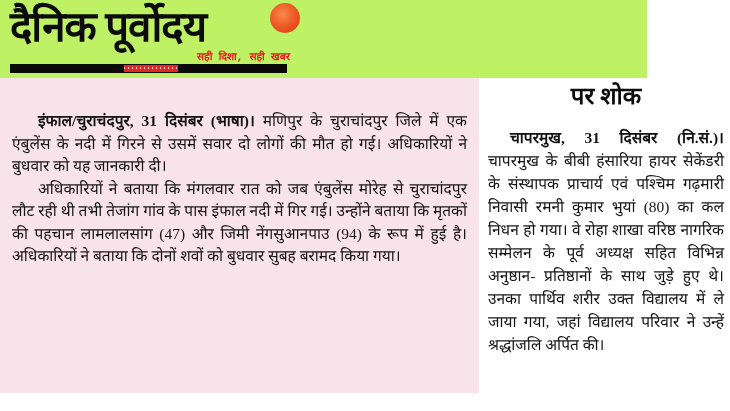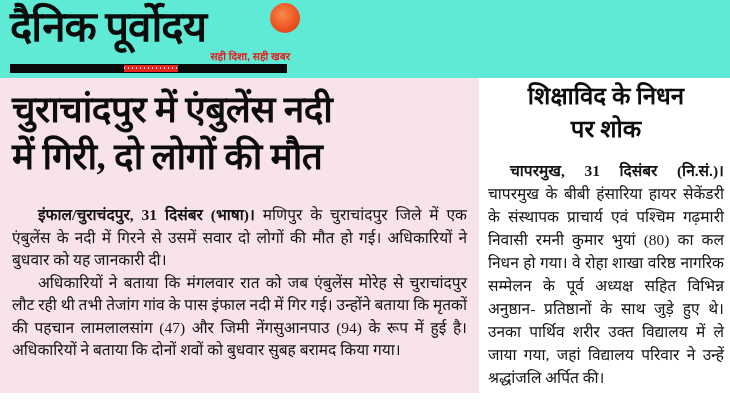--- a/index.html
+++ b/index.html
@@ -5,35 +5,35 @@
   * { margin:0; padding:0; box-sizing:border-box; }
   html,body { background:#ffffff; }
   #page {
     position:relative; width:730px; height:411px;
     background:#ffffff; overflow:hidden;
     font-family:"Liberation Serif","DejaVu Serif",serif;
     color:#111;
   }
 
   
-  .masthead { position:absolute; left:0; top:0; width:730px; height:78px; background:#5eead4; }
+  .masthead { position:absolute; left:0; top:0; width:647px; height:78px; background:#bef264; }
   .logo-circle {
     position:absolute; left:270px; top:3px; width:30px; height:30px; border-radius:50%;
     background:radial-gradient(circle at 42% 38%, #f98a4e 0%, #ef5a26 48%, #d93512 100%);
     z-index:0;
   }
   .logo-text {
     position:absolute; left:10px; top:-4px; z-index:1;
     font-size:42px; font-weight:bold; color:#0c0c0c;
     letter-spacing:-1px; line-height:62px; white-space:nowrap;
   }
   .tagline {
     position:absolute; left:140px; top:49px; width:150px; z-index:1;
     text-align:right; font-size:10.5px; font-weight:bold; color:#e3201f;
-    font-family:Liberation Sans, sans-serif;
+    font-family:Liberation Mono, monospace;
   }
   .masthead-bar { position:absolute; left:10px; top:64px; width:277px; height:9px; background:#0a0a0a; }
   .masthead-badge {
     position:absolute; left:124px; top:65px; width:54px; height:7px;
     background-color:#e8251f;
     background-image:repeating-linear-gradient(90deg, rgba(255,255,255,.85) 0 1px, rgba(255,255,255,0) 1px 4px);
     background-size:100% 2px; background-position:0 2px; background-repeat:no-repeat;
   }
 
   
@@ -74,31 +74,26 @@
 
   <div class="masthead">
     <div class="logo-circle"></div>
     <div class="logo-text">दैनिक पूर्वोदय</div>
     <div class="tagline">सही दिशा, सही खबर</div>
     <div class="masthead-bar"></div>
     <div class="masthead-badge"></div>
   </div>
 
   <div class="left-article">
-    <div class="left-headline">
-      <div>चुराचांदपुर में एंबुलेंस नदी</div>
-      <div>में गिरी, दो लोगों की मौत</div>
-    </div>
     <div class="left-body">
       <p class="news-para"><strong>इंफाल/चुराचंदपुर, 31 दिसंबर (भाषा)।</strong> <span>मणिपुर के चुराचांदपुर जिले में एक एंबुलेंस के नदी में गिरने से उसमें सवार दो लोगों की मौत हो गई। अधिकारियों ने बुधवार को यह जानकारी दी।</span></p>
       <p class="news-para"><span>अधिकारियों ने बताया कि मंगलवार रात को जब एंबुलेंस मोरेह से चुराचांदपुर लौट रही थी तभी तेजांग गांव के पास इंफाल नदी में गिर गई। उन्होंने बताया कि मृतकों की पहचान लामलालसांग (47) और जिमी नेंगसुआनपाउ (94) के रूप में हुई है। अधिकारियों ने बताया कि दोनों शवों को बुधवार सुबह बरामद किया गया।</span></p>
     </div>
   </div>
 
   <div class="right-article">
     <div class="right-headline">
-      <div>शिक्षाविद के निधन</div>
       <div>पर शोक</div>
     </div>
     <p class="right-para"><strong>चापरमुख, 31 दिसंबर (नि.सं.)।</strong> <span>चापरमुख के बीबी हंसारिया हायर सेकेंडरी के संस्थापक प्राचार्य एवं पश्चिम गढ़मारी निवासी रमनी कुमार भुयां (80) का कल निधन हो गया। वे रोहा शाखा वरिष्ठ नागरिक सम्मेलन के पूर्व अध्यक्ष सहित विभिन्न अनुष्ठान- प्रतिष्ठानों के साथ जुड़े हुए थे। उनका पार्थिव शरीर उक्त विद्यालय में ले जाया गया, जहां विद्यालय परिवार ने उन्हें श्रद्धांजलि अर्पित की।</span></p>
   </div>
 
 </div>
 
 </body></html>

